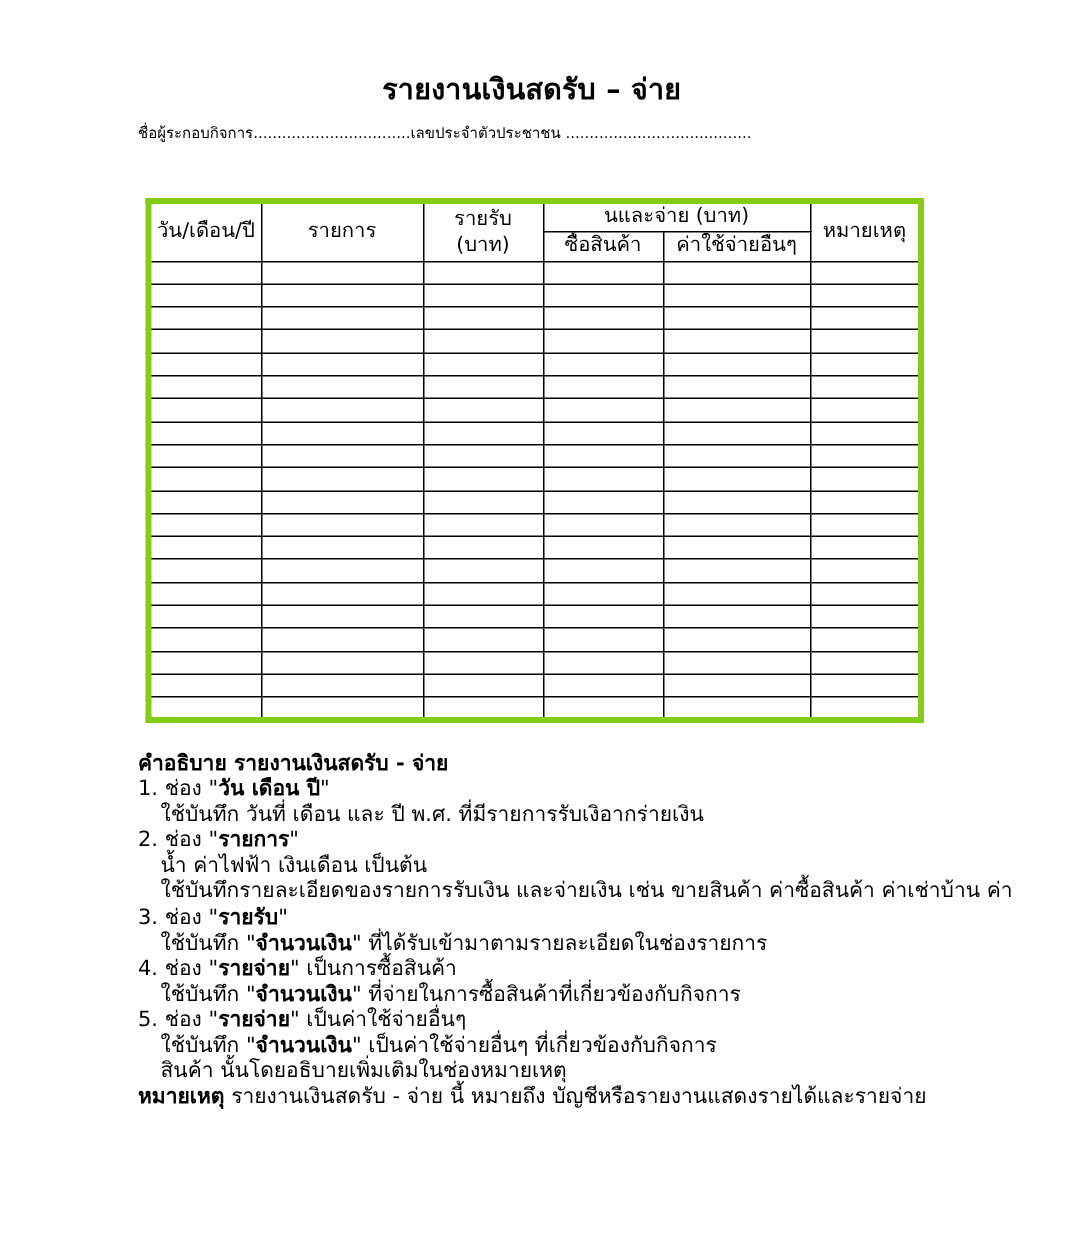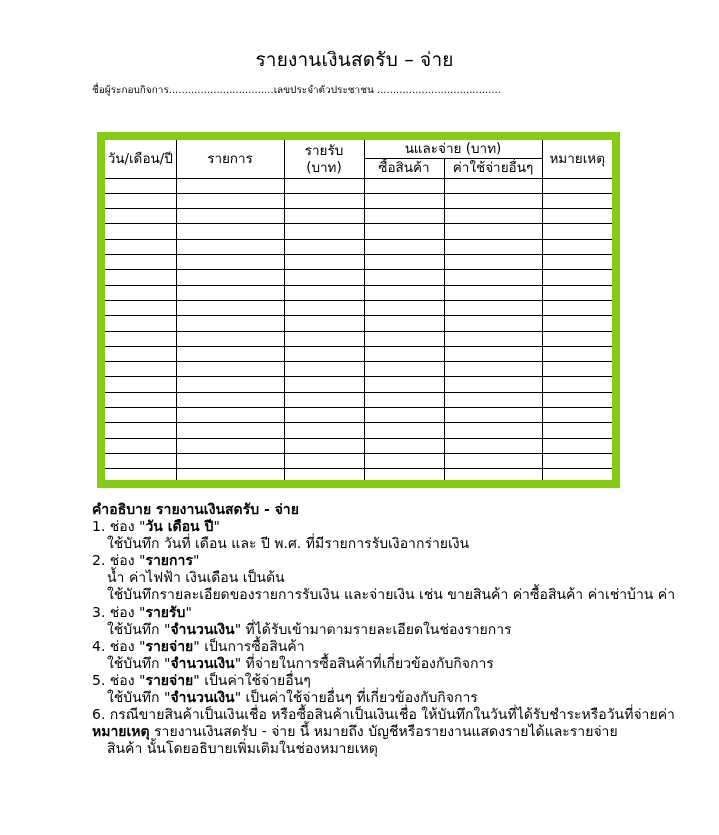--- a/index.html
+++ b/index.html
@@ -12,41 +12,41 @@
     background: #ffffff;
     overflow: hidden;
   }
   .title {
     position: absolute;
     top: 44px;
     left: 97px;
     width: 515px;
     text-align: center;
     font-size: 19px;
-    font-weight: 400;
+    font-weight: 700;
     letter-spacing: 0.2px;
     white-space: nowrap;
   }
   .fields {
     position: absolute;
     top: 81px;
     left: 92px;
     width: 560px;
     font-size: 10px;
     line-height: 17.5px;
     white-space: nowrap;
   }
   .report-table {
     position: absolute;
     top: 132px;
     left: 97px;
     width: 515px;
     border-collapse: collapse;
     table-layout: fixed;
-    border: 8px solid #84cc16;
+    border: 4px solid #84cc16;
   }
   .report-table th,
   .report-table td {
     border: 1px solid #000000;
     padding: 0;
   }
   .report-table th {
     font-weight: 400;
     font-size: 13.5px;
     text-align: center;
@@ -277,19 +277,18 @@
         <div class="exp-line indent"><span>ใช้บันทึก วันที่ เดือน และ ปี พ.ศ. ที่มีรายการรับเงิอากร่ายเงิน</span></div>
         <div class="exp-line"><span>2. ช่อง "</span><span class="bold">รายการ</span><span>"</span></div>
         <div class="exp-line indent"><span>น้ำ ค่าไฟฟ้า เงินเดือน เป็นต้น</span></div>
         <div class="exp-line indent"><span>ใช้บันทึกรายละเอียดของรายการรับเงิน และจ่ายเงิน เช่น ขายสินค้า ค่าซื้อสินค้า ค่าเช่าบ้าน ค่า</span></div>
         <div class="exp-line"><span>3. ช่อง "</span><span class="bold">รายรับ</span><span>"</span></div>
         <div class="exp-line indent"><span>ใช้บันทึก "</span><span class="bold">จำนวนเงิน</span><span>" ที่ได้รับเข้ามาตามรายละเอียดในช่องรายการ</span></div>
         <div class="exp-line"><span>4. ช่อง "</span><span class="bold">รายจ่าย</span><span>" เป็นการซื้อสินค้า</span></div>
         <div class="exp-line indent"><span>ใช้บันทึก "</span><span class="bold">จำนวนเงิน</span><span>" ที่จ่ายในการซื้อสินค้าที่เกี่ยวข้องกับกิจการ</span></div>
         <div class="exp-line"><span>5. ช่อง "</span><span class="bold">รายจ่าย</span><span>" เป็นค่าใช้จ่ายอื่นๆ</span></div>
         <div class="exp-line indent"><span>ใช้บันทึก "</span><span class="bold">จำนวนเงิน</span><span>" เป็นค่าใช้จ่ายอื่นๆ ที่เกี่ยวข้องกับกิจการ</span></div>
-        <div class="exp-line"><span>6. กรณีขายสินค้าเป็นเงินเชื่อ หรือซื้อสินค้าเป็นเงินเชื่อ ให้บันทึกในวันที่ได้รับชำระหรือวันที่จ่ายค่า</span></div>
+        <div class="exp-line indent"><span>สินค้า นั้นโดยอธิบายเพิ่มเติมในช่องหมายเหตุ</span></div>
         <div class="exp-line"><span class="bold">หมายเหตุ</span><span> รายงานเงินสดรับ - จ่าย นี้ หมายถึง บัญชีหรือรายงานแสดงรายได้และรายจ่าย</span></div>
-        <div class="exp-line indent"><span>สินค้า นั้นโดยอธิบายเพิ่มเติมในช่องหมายเหตุ</span></div>
       </div>
   </div>
 
 </div>
 
 </body></html>

